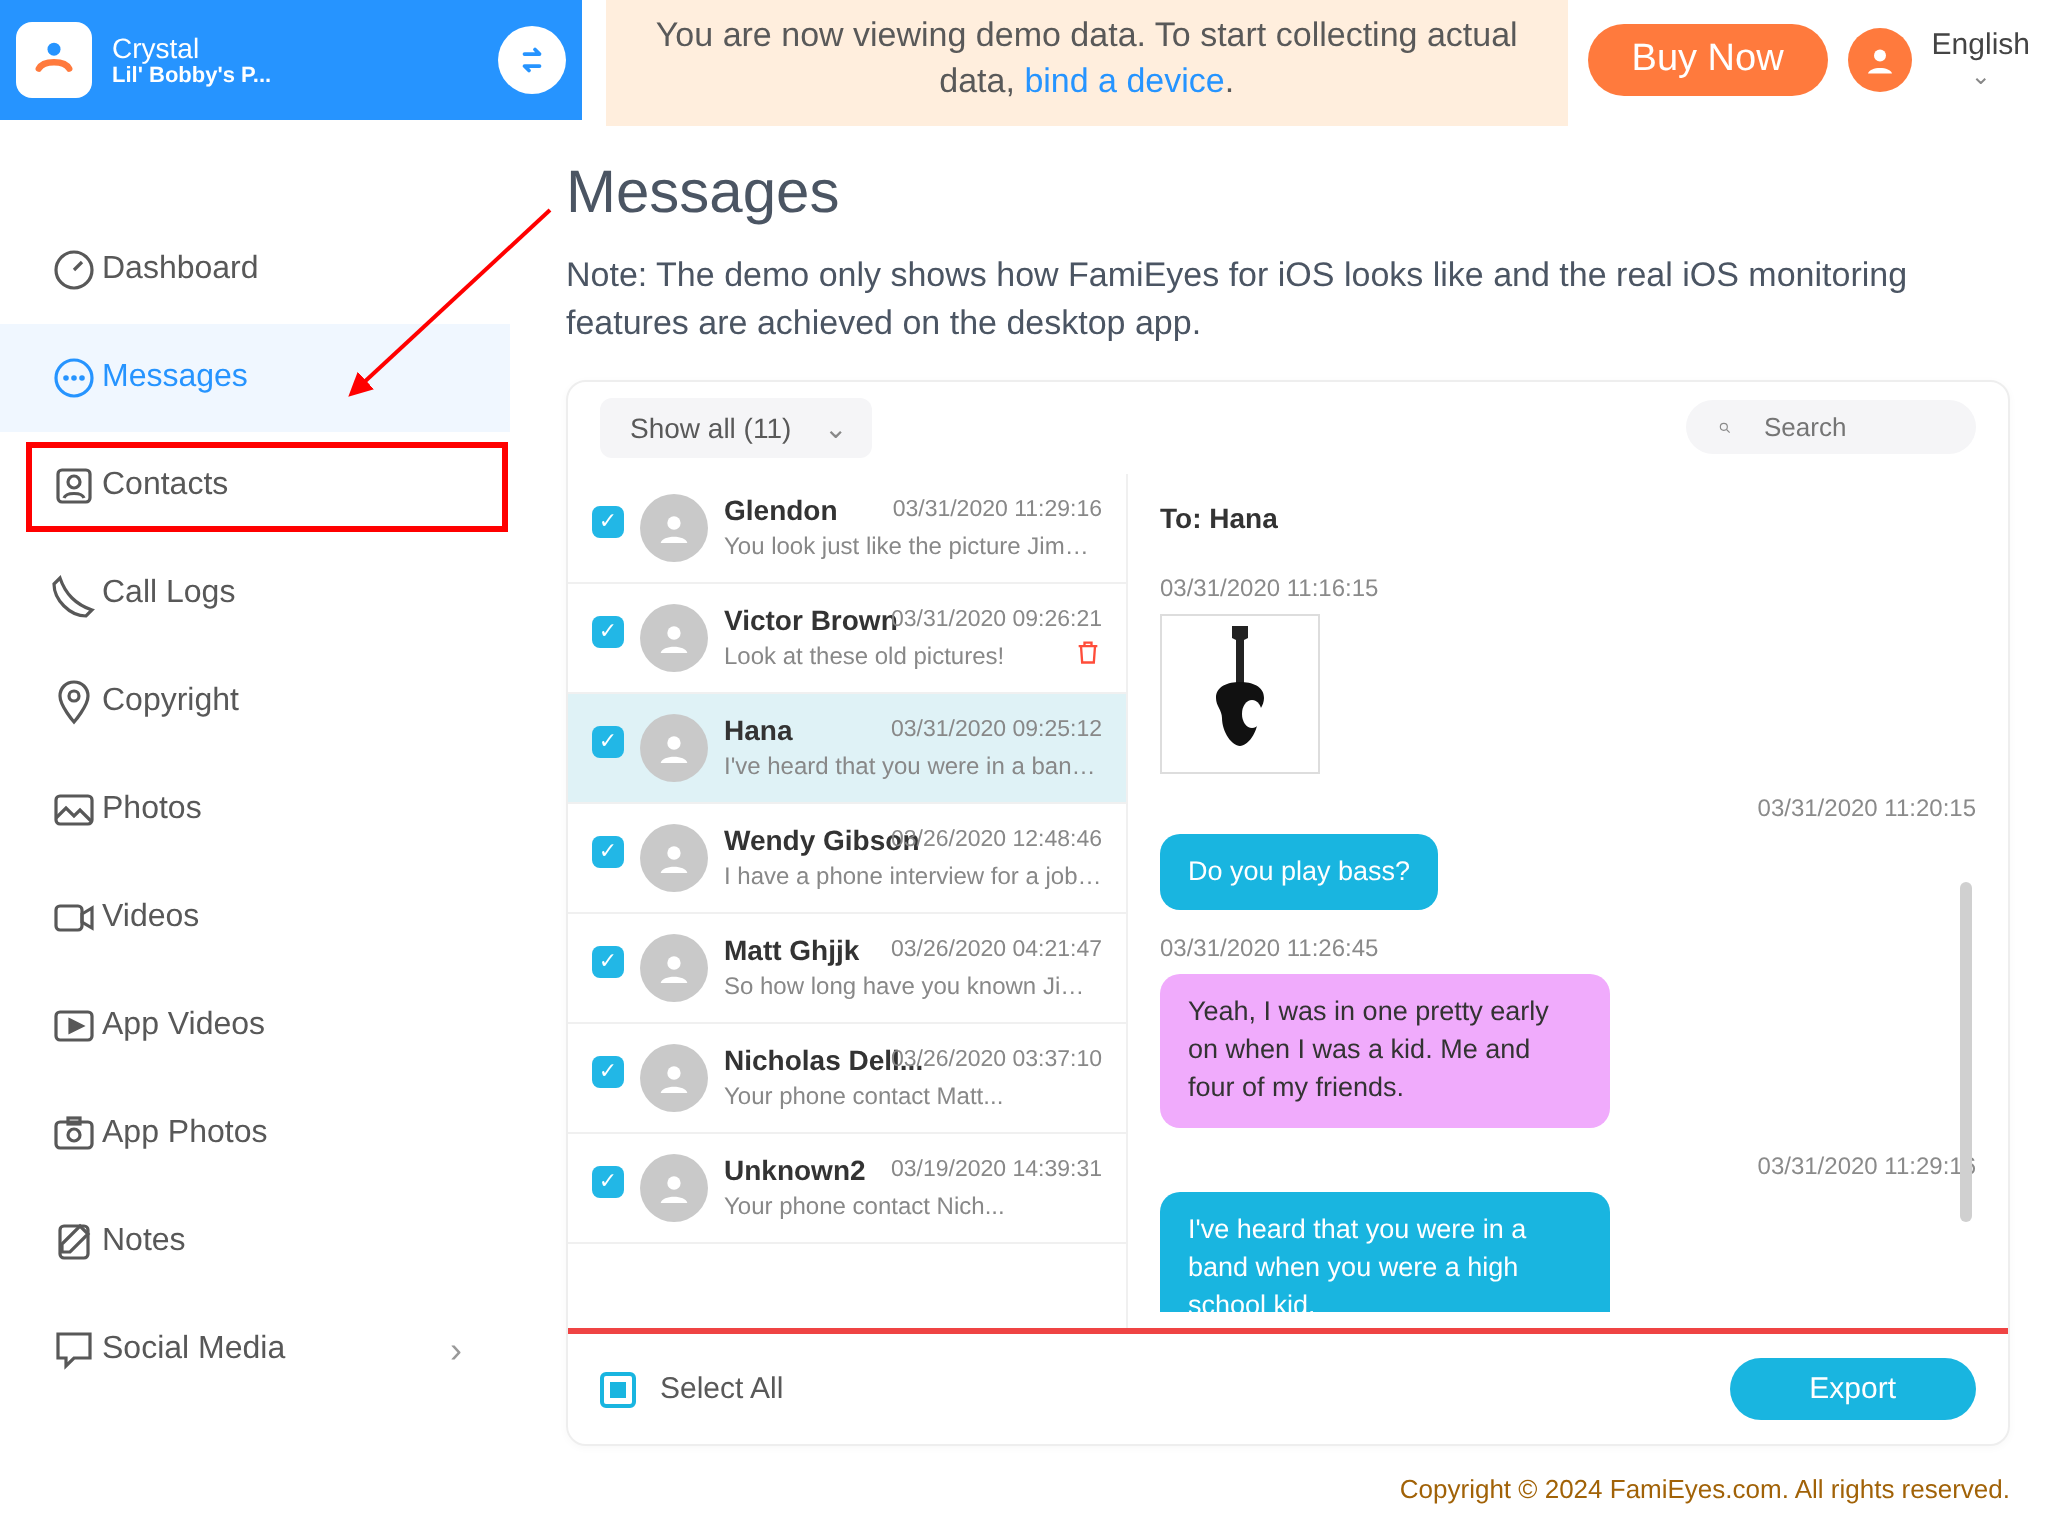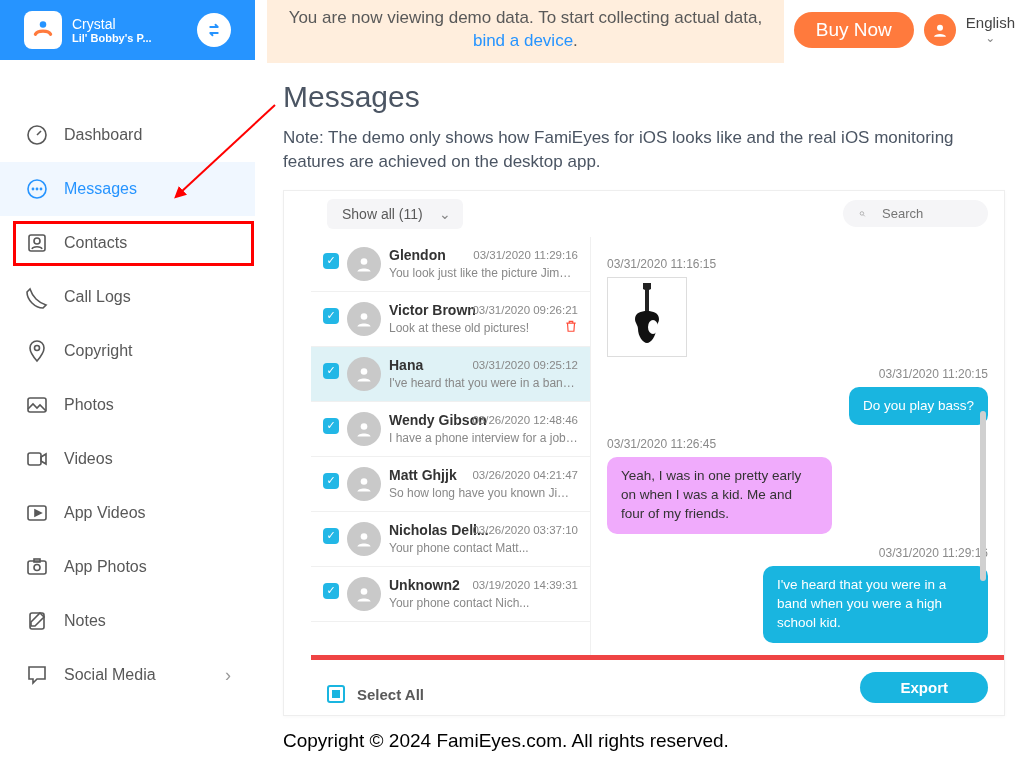--- a/index.html
+++ b/index.html
@@ -1,55 +1,55 @@
 <!DOCTYPE html>
 <html><head>
 <meta charset="utf-8">
 <style>
   * { box-sizing: border-box; margin: 0; padding: 0; font-family: "Helvetica Neue", Helvetica, Arial, sans-serif; }
   body { width: 1033px; height: 766px; overflow: hidden; background: #fff; font-size: 14px; color: #333; position: relative; }
   a { text-decoration: none; }
 
   
   .topbar { display: flex; height: 60px; }
-  .topbar-left { width: 255px; background: #2694ff; display: flex; align-items: center; padding: 0 24px; color: #fff; }
+  .topbar-left { width: 291px; background: #2694ff; display: flex; align-items: center; padding: 0 8px; color: #fff; }
   .app-logo { width: 38px; height: 38px; border-radius: 8px; background: #fff; display: flex; align-items: center; justify-content: center; color: #ff7a3d; margin-right: 10px; flex: 0 0 auto; }
   .logo-svg { width: 26px; height: 26px; }
   .topbar-names { flex: 1 1 auto; min-width: 0; }
   .topbar-account { font-size: 14px; color: #fff; }
   .topbar-device { font-size: 11px; font-weight: 700; color: #fff; white-space: nowrap; overflow: hidden; text-overflow: ellipsis; max-width: 120px; }
   .swap-btn { width: 34px; height: 34px; border-radius: 50%; background: #fff; color: #2694ff; display: flex; align-items: center; justify-content: center; margin-left: 10px; }
   .topbar-right { flex: 1; display: flex; align-items: center; padding: 0 18px 0 12px; justify-content: flex-end; gap: 10px; position: relative; }
   .demo-banner { flex: 1; background: #ffeedd; padding: 10px 20px; text-align: center; font-size: 17px; color: #595959; line-height: 1.35; }
   .demo-banner a { color: #2694ff; }
   .buy-btn { background: #ff7a3d; color: #fff; font-size: 19px; border-radius: 22px; padding: 7px 22px; font-weight: 500; cursor: pointer; }
   .profile-btn { width: 32px; height: 32px; border-radius: 50%; background: #ff7a3d; color: #fff; display: flex; align-items: center; justify-content: center; }
   .lang { display: flex; flex-direction: column; align-items: center; color: #444; font-size: 15px; line-height: 1.1; cursor: pointer; }
   .lang-chevron { font-size: 12px; color: #888; }
 
   
   .main { display: flex; height: calc(766px - 60px); }
   .sidebar { width: 255px; background: #fff; padding-top: 48px; }
-  .sb-item { display: flex; align-items: center; gap: 14px; padding: 14px 24px; color: #585858; font-size: 16px; cursor: pointer; position: relative; }
+  .sb-item { display: flex; align-items: center; gap: 1px; padding: 14px 24px; color: #585858; font-size: 16px; cursor: pointer; position: relative; }
   .sb-item.active { background: #f0f7ff; color: #2694ff; }
   .sb-item .chevron-right { margin-left: auto; color: #999; font-size: 18px; }
   .sb-icon { width: 26px; height: 26px; color: inherit; display: flex; align-items: center; justify-content: center; }
   .sb-icon svg { width: 24px; height: 24px; stroke: currentColor; fill: none; stroke-width: 1.6; }
   .active .sb-icon svg { stroke: #2694ff; }
 
   
   .highlight-box { position: absolute; border: 3px solid #ff0000; left: 13px; top: 221px; width: 241px; height: 45px; pointer-events: none; z-index: 40; }
   .arrow-svg { position: absolute; left: 165px; top: 95px; width: 120px; height: 115px; pointer-events: none; z-index: 40; }
 
   
   .content { flex: 1; padding: 20px 28px 0 28px; display: flex; flex-direction: column; overflow: hidden; }
   .page-title { font-size: 30px; color: #4b5563; font-weight: 500; margin-bottom: 12px; }
   .note { font-size: 17px; color: #4b5563; line-height: 1.4; margin-bottom: 16px; }
 
-  .panel { flex: 1; display: flex; flex-direction: column; border: 1px solid #eee; border-radius: 0; box-shadow: 0 1px 4px rgba(0,0,0,0.03); overflow: hidden; padding-left: 27px; }
+  .panel { flex: 1; display: flex; flex-direction: column; border: 1px solid #eee; border-radius: 10px; box-shadow: 0 1px 4px rgba(0,0,0,0.03); overflow: hidden; }
   .panel-top { display: flex; align-items: center; padding: 8px 16px; gap: 12px; }
   .filter-dd { background: #f5f5f7; border-radius: 6px; padding: 7px 40px 7px 15px; color: #595959; font-size: 14px; position: relative; cursor: pointer; }
   .filter-dd .chevron-down { position: absolute; right: 12px; top: 50%; transform: translateY(-50%); color: #888; }
   .search-box { margin-left: auto; background: #f5f5f7; border-radius: 18px; padding: 6px 16px; display: flex; align-items: center; gap: 16px; width: 145px; }
   .search-box svg { width: 14px; height: 14px; stroke: #8a8a8a; }
   .search-box input { border: none; background: transparent; outline: none; font-size: 13px; color: #595959; width: 90px; }
 
   .panel-body { flex: 1; display: flex; min-height: 0; }
   .thread-list { width: 280px; border-right: 1px solid #f0f0f0; overflow-y: auto; position: relative; }
   .thread-list::-webkit-scrollbar { width: 6px; }
@@ -65,36 +65,36 @@
   .thread-ts { font-size: 11.5px; color: #888; white-space: nowrap; position: absolute; right: 12px; top: 12px; }
   .trash { position: absolute; right: 12px; bottom: 10px; color: #ff4d3a; }
 
   .chat { flex: 1; display: flex; flex-direction: column; padding: 14px 16px 8px 16px; overflow: hidden; position: relative; }
   .chat-to { font-size: 14px; font-weight: 700; color: #333; margin-bottom: 14px; }
   .chat-scroll { flex: 1; overflow: hidden; position: relative; }
   .chat-content { position: relative; }
   .ts-line { font-size: 12px; color: #8a8a8a; margin: 6px 0 6px; }
   .ts-line.right { text-align: right; }
   .bubble-row { display: flex; margin: 4px 0 12px; }
-  .bubble-row.right { justify-content: flex-end; }
+  .bubble-row.right { }
   .bubble { max-width: 225px; padding: 10px 14px; border-radius: 10px; font-size: 13.5px; line-height: 1.4; }
   .bubble.left { background: #f0abfc; color: #333; }
   .bubble.right { background: #19b5e0; color: #fff; }
   .chat-image { width: 80px; height: 80px; border: 1px solid #ddd; background: #fff; display: flex; align-items: center; justify-content: center; margin-bottom: 10px; }
   .guitar-svg { width: 60px; height: 72px; }
   .chat-scroll::-webkit-scrollbar { width: 0; }
   .chat-scrollbar { position: absolute; right: 2px; top: 160px; width: 6px; height: 170px; background: #d0d0d0; border-radius: 3px; }
 
-  .panel-foot { display: flex; align-items: flex-end; padding: 12px 16px; border-top: 5px solid #ef4444; gap: 12px; font-weight: bold; }
+  .panel-foot { display: flex; align-items: center; padding: 12px 16px; border-top: 3px solid #ef4444; gap: 12px; }
   .selectall-cb { width: 18px; height: 18px; border: 2px solid #19b5e0; border-radius: 3px; display: flex; align-items: center; justify-content: center; }
   .selectall-cb .inner { width: 8px; height: 8px; background: #19b5e0; }
   .selectall-label { color: #595959; font-size: 15px; }
   .export-btn { margin-left: auto; background: #19b5e0; color: #fff; border-radius: 20px; padding: 7px 40px; font-size: 15px; cursor: pointer; }
 
-  .footer { text-align: left; padding: 14px 0; color: #000000; font-size: 19px; }
+  .footer { text-align: right; padding: 14px 0; color: #a16207; font-size: 13px; }
 </style>
 </head>
 <body>
 
 <div class="highlight-box"></div>
 <svg class="arrow-svg" viewBox="0 0 120 115">
   <defs>
       <marker id="ah" markerWidth="10" markerHeight="10" refX="2" refY="3" orient="auto">
         <path d="M0,0 L6,3 L0,6 Z" fill="#ff0000"></path>
       </marker>
@@ -363,20 +363,21 @@
               </div>
               <div class="thread-text">
                 <div class="thread-name">Unknown2</div>
                 <div class="thread-preview">Your phone contact Nich...</div>
               </div>
               <div class="thread-ts">03/19/2020  14:39:31</div>
             </div>
           </div>
 
         <div class="chat">
+          <div class="chat-to">To: Hana</div>
           <div class="chat-scroll">
             <div class="chat-content">
                 <div class="ts-line">03/31/2020  11:16:15</div>
                 <div class="chat-image">
                   <svg class="guitar-svg" viewBox="0 0 60 72">
                     <path d="M28 4h4v30h-4Z" fill="#222"></path>
                     <path d="M26 2h8v6l-4 2-4-2Z" fill="#222"></path>
                     <path d="M18 38c0-6 6-8 12-8s12 2 12 8c0 4-3 6-3 10 0 7-5 14-9 14s-9-7-9-14c0-4-3-6-3-10Z" fill="#111"></path>
                     <ellipse cx="36" cy="46" rx="5" ry="7" fill="#fff"></ellipse>
                   </svg>

